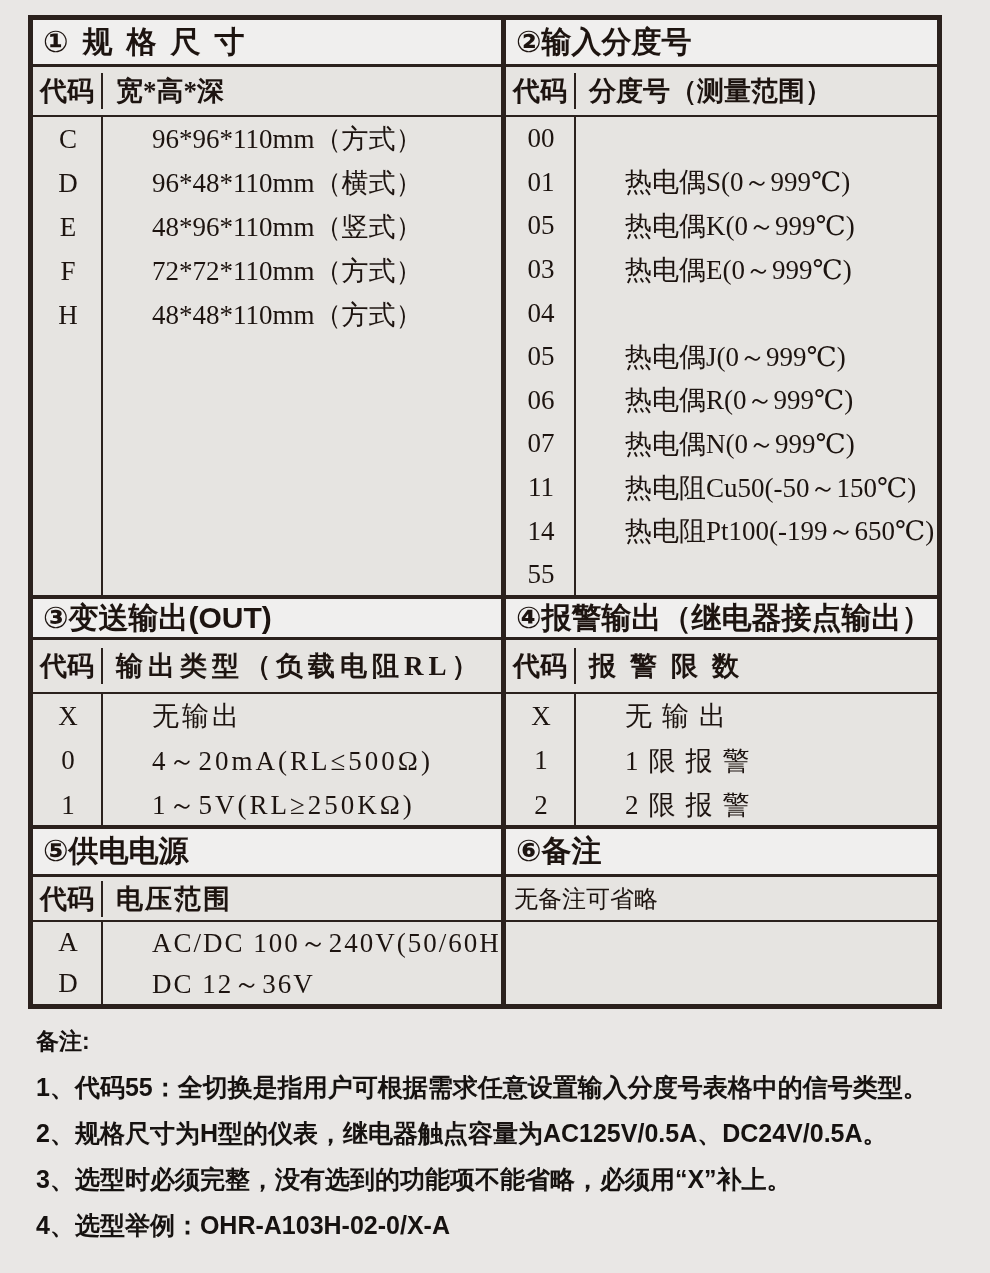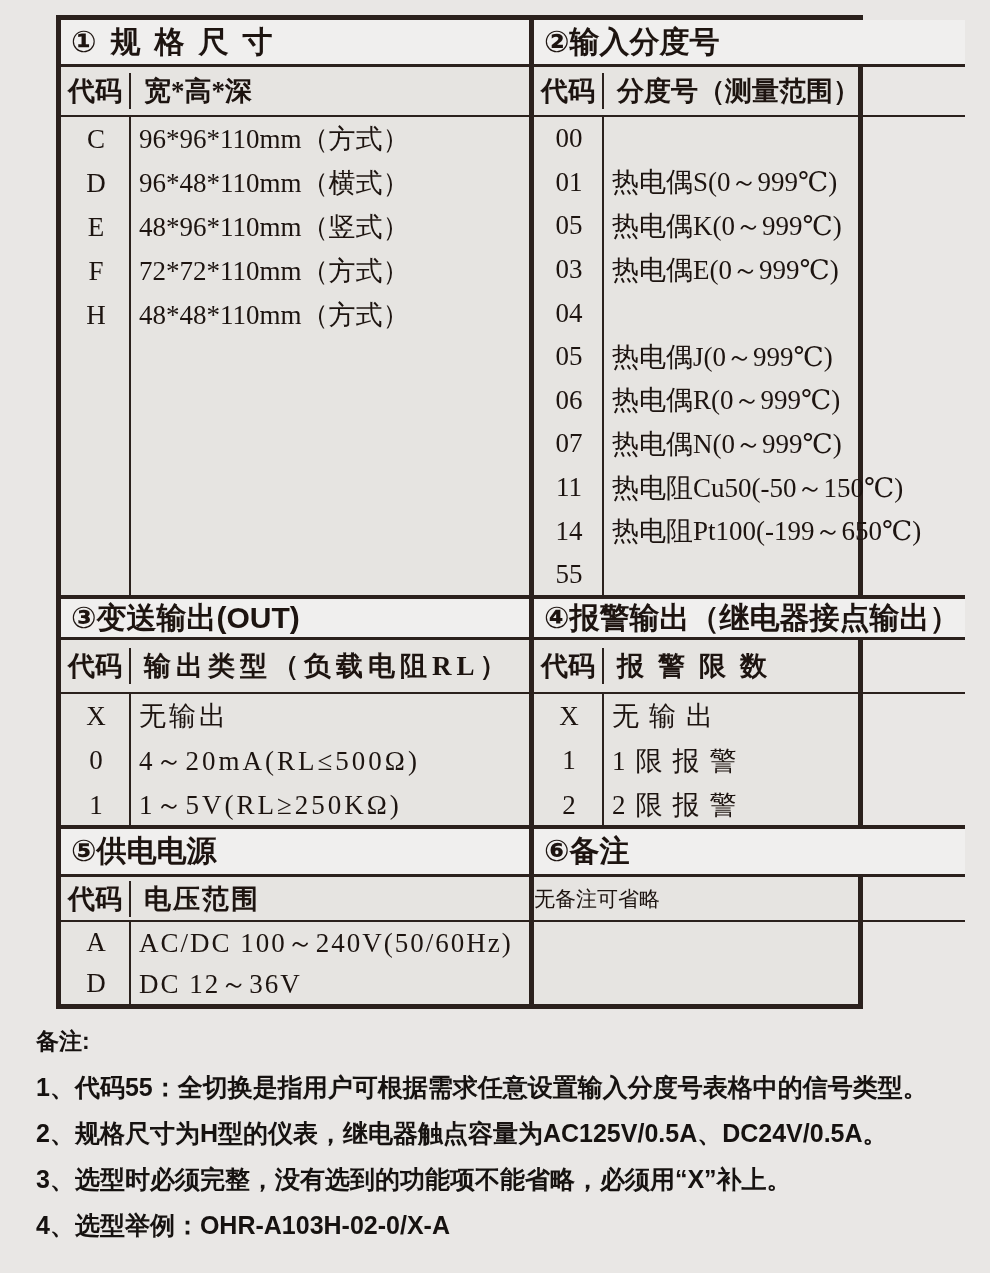--- a/index.html
+++ b/index.html
@@ -13,22 +13,22 @@
   html,body{width:990px;height:1273px;}
   body{
     background:var(--page);
     color:var(--txt);
     font-family:"Liberation Serif","DejaVu Serif",serif;
     position:relative;
     overflow:hidden;
   }
   .spec-table{
     position:absolute;
-    left:56px; top:15px;
-    width:807px; height:994px;
+    left:28px; top:15px;
+    width:914px; height:994px;
     border:5px solid var(--bd);
     background:var(--cell);
     display:grid;
     grid-template-columns:473px 431px;
     grid-template-rows:47px 50px 482px 41px 54px 135px 48px 45px 82px;
   }
   .lc{border-right:5px solid var(--bd);}
   .bb4{border-bottom:4px solid var(--bd);}
   .bb3{border-bottom:3px solid var(--bd);}
   .bb2{border-bottom:2px solid var(--bd);}
@@ -59,36 +59,37 @@
     padding-left:13px;
   }
 
   .tbody{position:relative; font-size:27px; overflow:hidden;}
   .tbody .vline{
     position:absolute; left:68px; top:0; bottom:0; width:2px;
     background:var(--bd);
   }
   .row{display:flex; align-items:center; white-space:nowrap;}
   .row .rc{width:70px; flex:none; text-align:center;}
-  .row .rv{padding-left:8px;}
+  .row .rv{padding-left:8px;margin-left:41px;}
   .s1 .row{height:44px;}
   .s2 .row{height:43.6px;}
   .s3 .row{height:44.5px;}
   .s4 .row{height:44.5px;}
   .s5 .row{height:41px;}
 
   .sp3{letter-spacing:3px;}
   .sp5{letter-spacing:5px;}
   .sp10{letter-spacing:10px;}
   .sp14{letter-spacing:14px;}
   .sp2{letter-spacing:2px;}
 
   .remark-cell{
     display:flex; align-items:center;
-    font-size:21px;
+    font-size:24px;
+    padding-left:8px;
     white-space:nowrap;
   }
 
   .notes{
     position:absolute;
     left:36px; top:1018px;
     width:930px;
     font-family:"Liberation Sans","DejaVu Sans",sans-serif;
     font-weight:bold;
     color:#161210;

